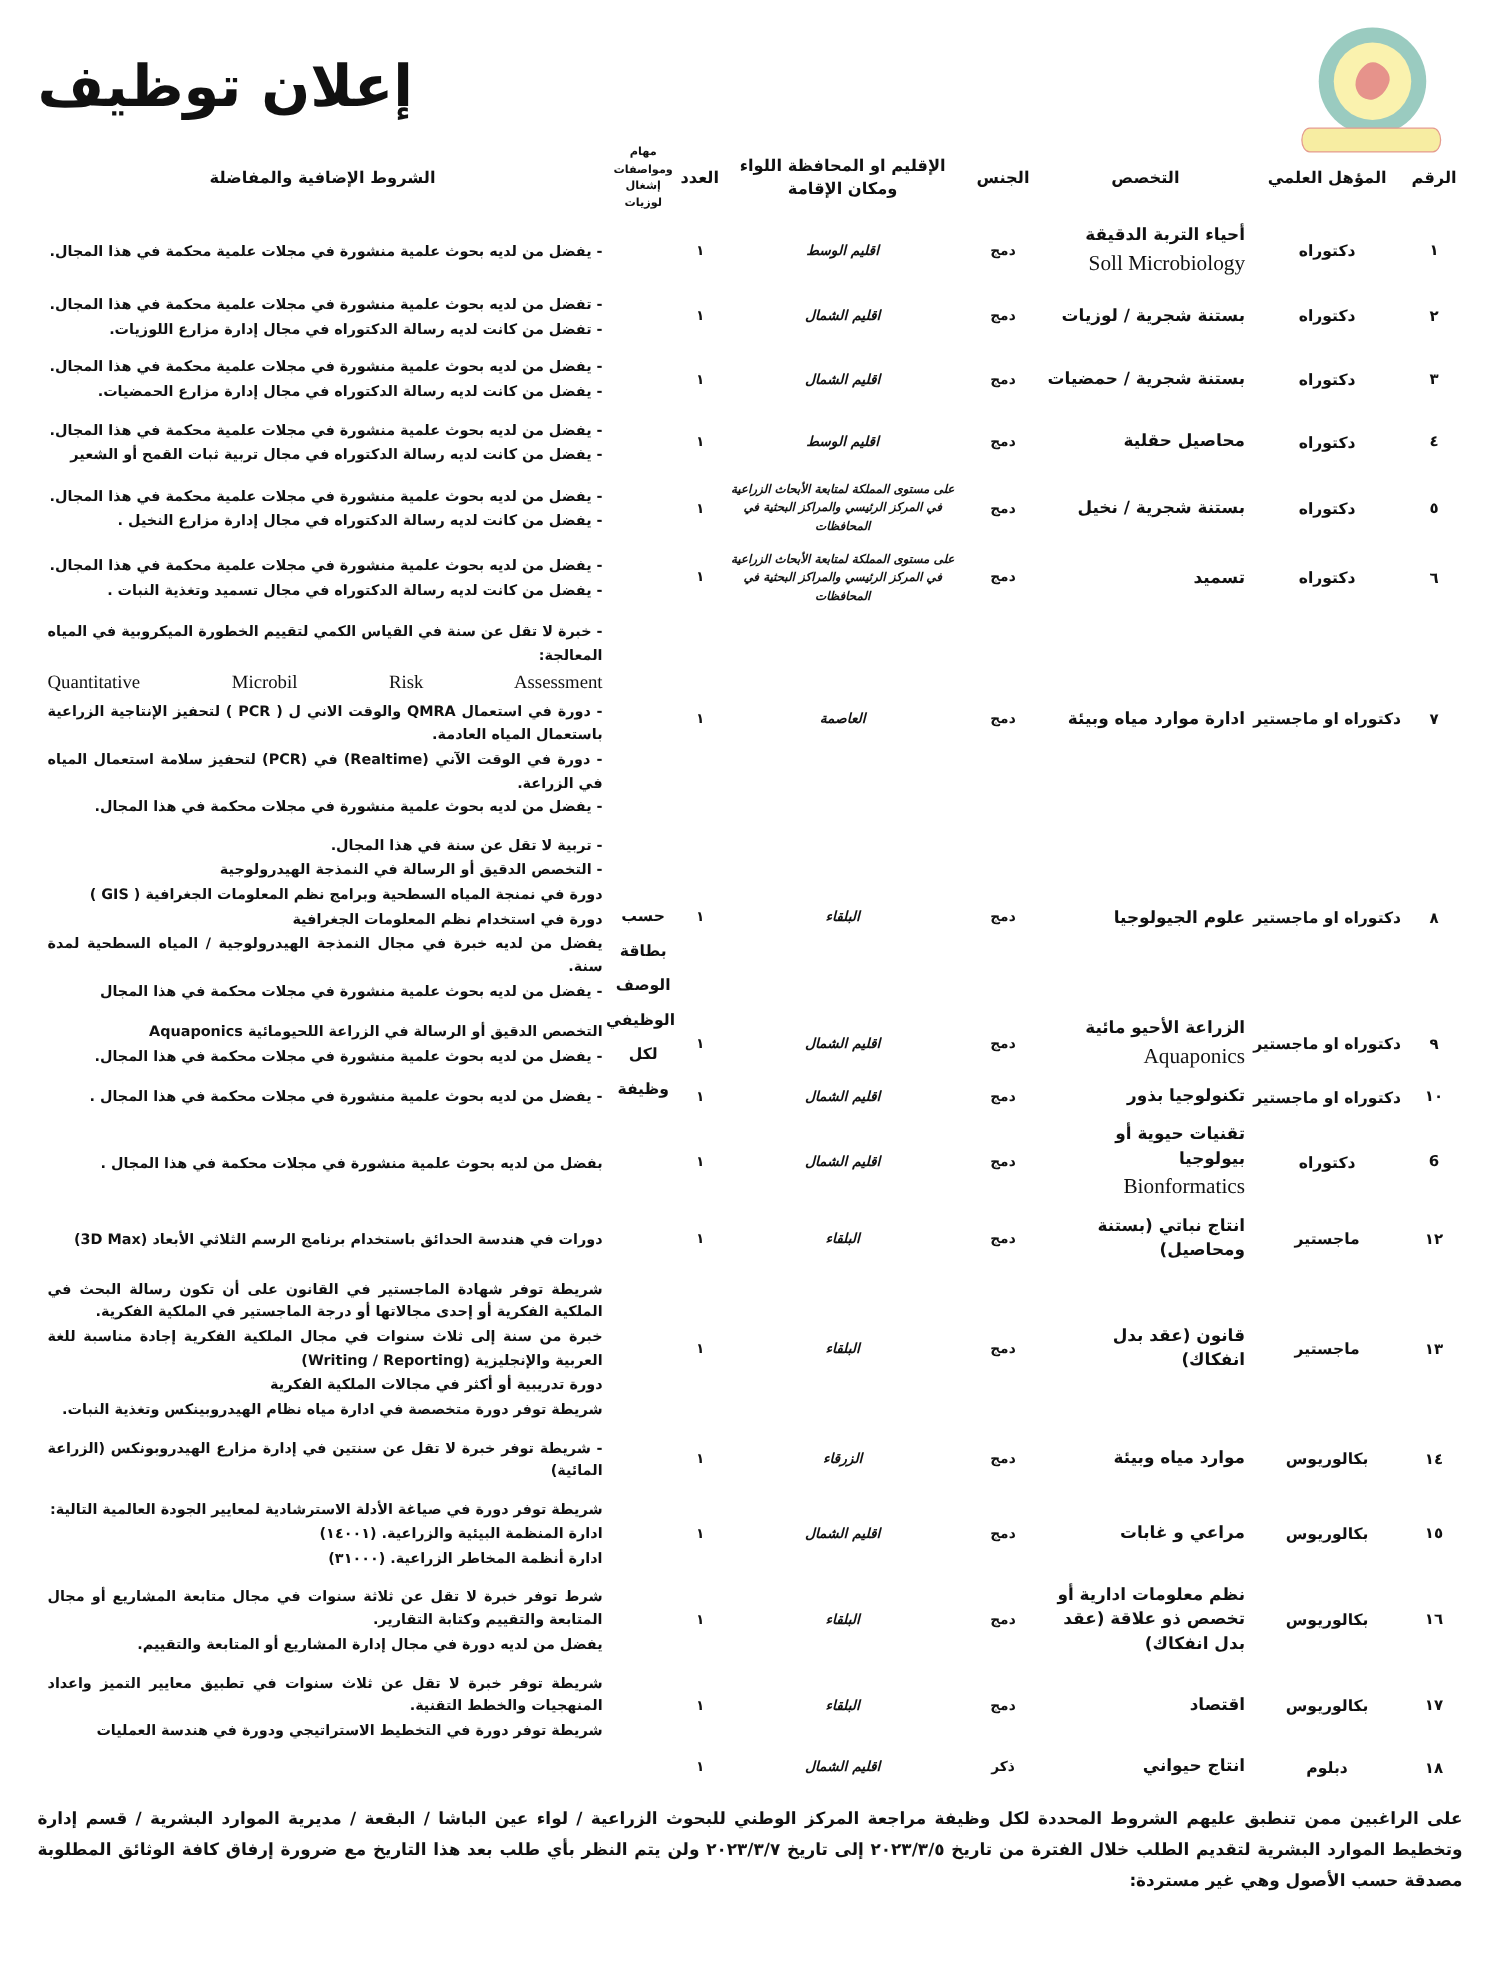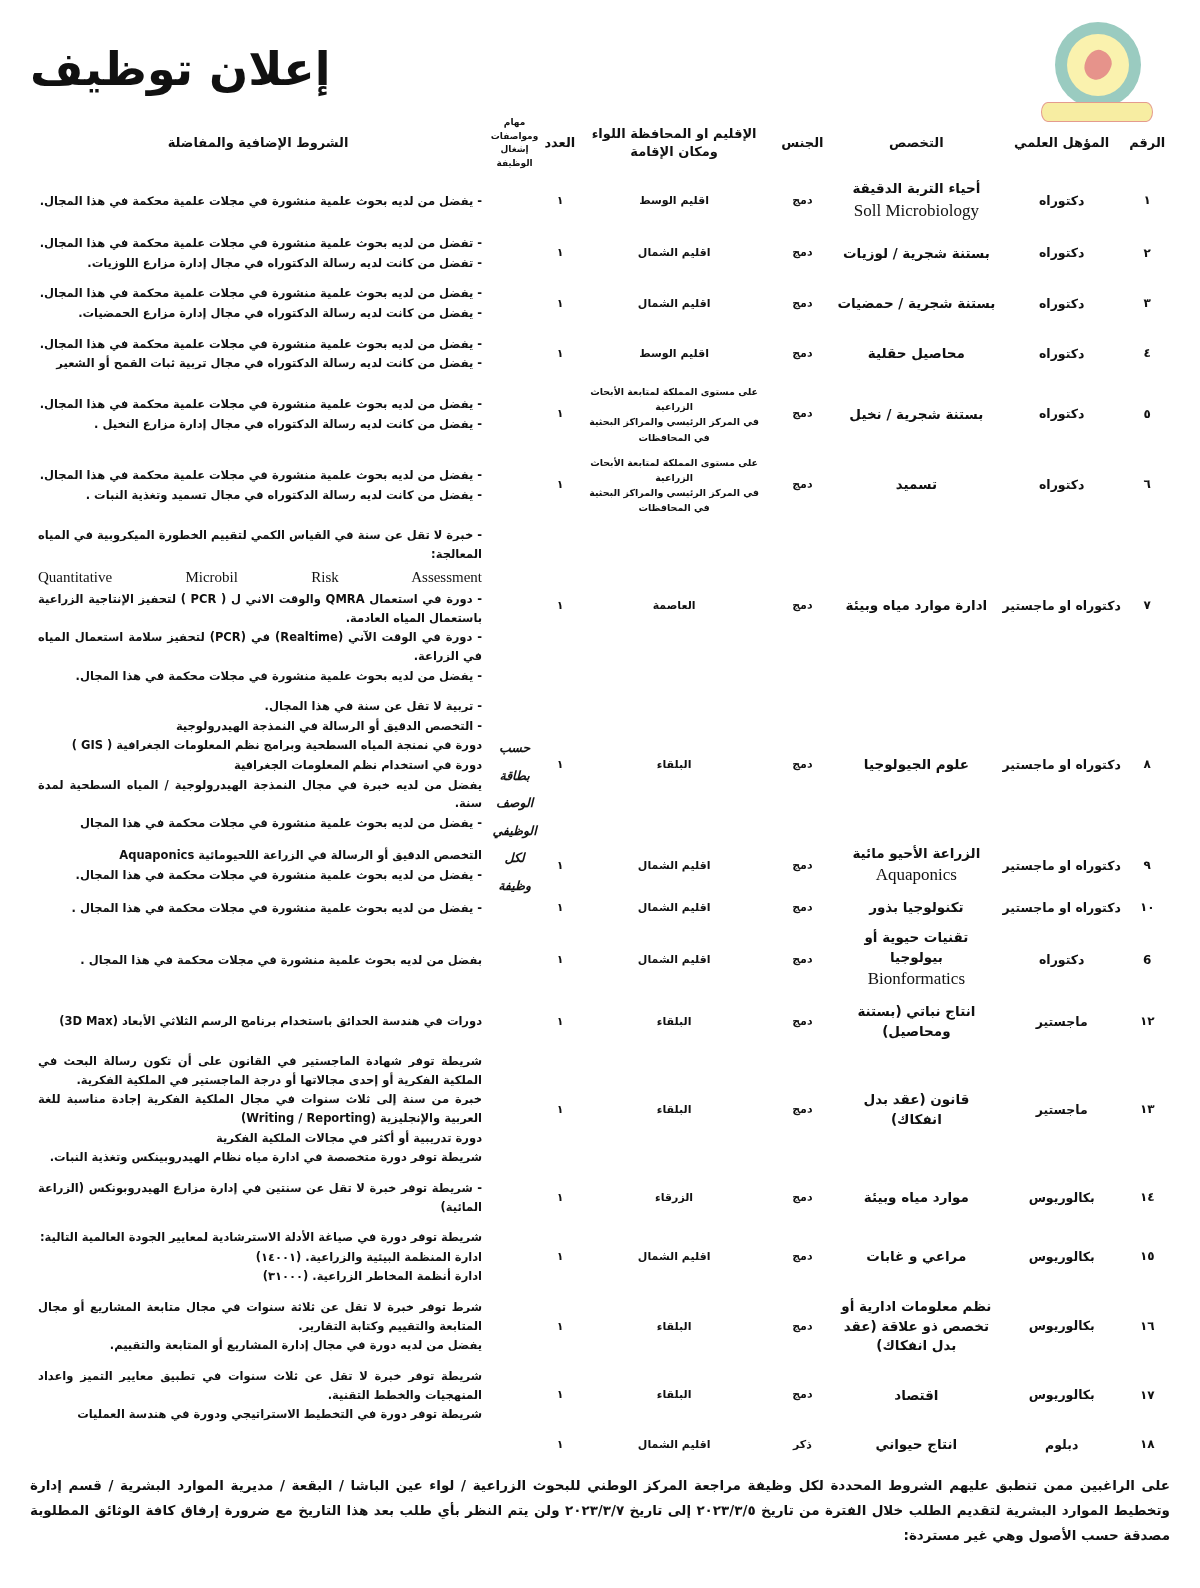--- a/index.html
+++ b/index.html
@@ -17,26 +17,26 @@
 
   .title{font-size:46px;text-align:left;margin:28px 0 6px;letter-spacing:1px;}
   .intro{font-size:22px;text-align:center;line-height:1.6;margin:4px 40px 0;}
 
   table{width:100%;border-collapse:collapse;margin-top:16px;table-layout:fixed;}
   th{font-size:13px;padding:4px 2px;vertical-align:middle;text-align:center;line-height:1.35;}
   th.tasks-h{font-size:9px;line-height:1.5;}
   td{font-size:12.5px;padding:5px 3px;vertical-align:middle;text-align:center;line-height:1.45;}
   .c-num{font-size:12px;}
   .c-qual{font-size:12.5px;}
-  .c-spec{font-size:13.5px;}
+  .c-spec{font-size:13.5px;text-align:right;}
   .c-gender{font-size:11px;}
-  .c-region{font-size:11px;}
+  .c-region{font-size:11px;font-style:italic;}
   .c-region.small div{font-size:9.5px;line-height:1.6;}
   .c-count{font-size:11px;}
-  .c-tasks{font-size:12.5px;line-height:2.2;font-style:italic;}
+  .c-tasks{font-size:12.5px;line-height:2.2;}
   .c-cond{text-align:justify;text-align-last:right;font-size:11.5px;line-height:1.62;padding-left:8px;padding-right:4px;}
   .c-cond div{margin:1px 0;}
   .latin{font-family:"Liberation Serif",serif;font-weight:400;font-size:17px;direction:ltr;}
   .latin-line{font-family:"Liberation Serif",serif;font-weight:400;font-size:15px;direction:ltr;
     text-align:justify;text-align-last:justify;}
 
   .footer{margin-top:14px;}
   .apply{font-size:13.5px;line-height:1.85;text-align:justify;text-align-last:right;}
 </style>
 </head>
@@ -70,21 +70,21 @@
         <col style="width:40%">
     </colgroup>
     <thead>
       <tr>
         <th>الرقم</th>
         <th>المؤهل العلمي</th>
         <th>التخصص</th>
         <th>الجنس</th>
         <th>الإقليم او المحافظة اللواء ومكان الإقامة</th>
         <th>العدد</th>
-        <th class="tasks-h">مهام ومواصفات إشغال الوظيفة</th>
+        <th class="tasks-h">مهام ومواصفات إشغال لوزيات</th>
         <th>الشروط الإضافية والمفاضلة</th>
       </tr>
     </thead>
     <tbody>
         <tr>
           <td class="c-num">١</td>
           <td class="c-qual">دكتوراه</td>
           <td class="c-spec">
             <div>أحياء التربة الدقيقة</div>
             <div class="latin">Soll Microbiology</div>

